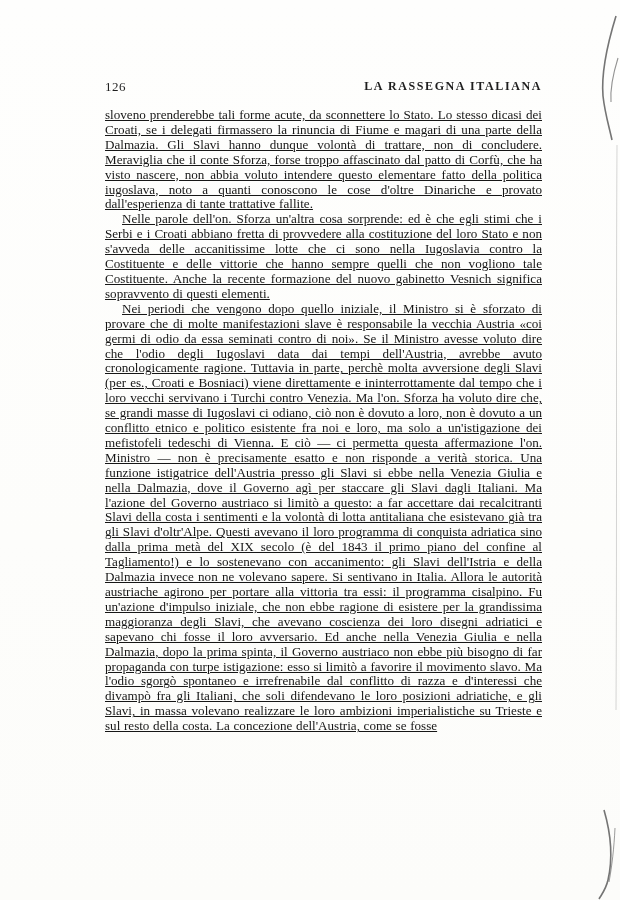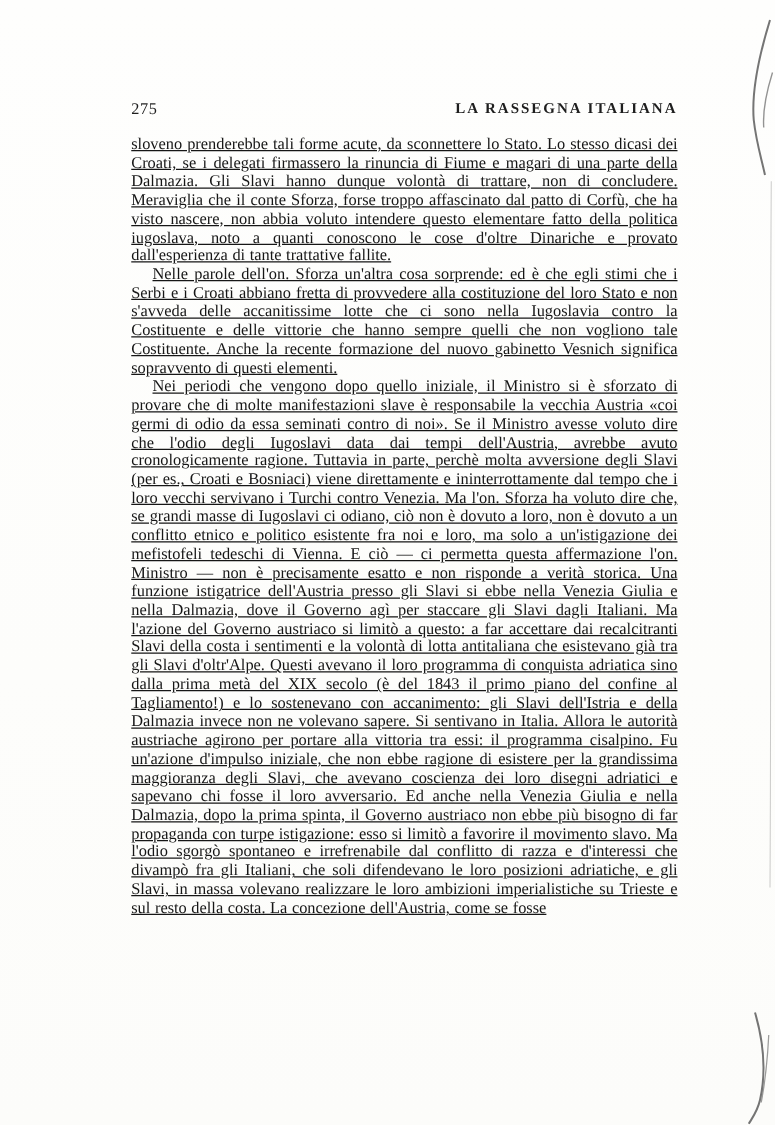--- a/index.html
+++ b/index.html
@@ -67,21 +67,21 @@
     inset: 0;
     pointer-events: none;
   }
 </style>
 </head>
 <body>
 
 <div class="scan-page">
 
   <div class="page-header">
-    <span class="page-number">275</span>
+    <span class="page-number">126</span>
     <span class="journal-title">LA RASSEGNA ITALIANA</span>
   </div>
 
   <div class="body-text">
     <p class="no-indent">sloveno prenderebbe tali forme acute, da sconnettere lo Stato. Lo stesso dicasi dei Croati, se i delegati firmassero la rinuncia di Fiume e magari di una parte della Dalmazia. Gli Slavi hanno dunque volontà di trattare, non di concludere. Meraviglia che il conte Sforza, forse troppo affascinato dal patto di Corfù, che ha visto nascere, non abbia voluto intendere questo elementare fatto della politica iugoslava, noto a quanti conoscono le cose d'oltre Dinariche e provato dall'esperienza di tante trattative fallite.</p>
     <p>Nelle parole dell'on. Sforza un'altra cosa sorprende: ed è che egli stimi che i Serbi e i Croati abbiano fretta di provvedere alla costituzione del loro Stato e non s'avveda delle accanitissime lotte che ci sono nella Iugoslavia contro la Costituente e delle vittorie che hanno sempre quelli che non vogliono tale Costituente. Anche la recente formazione del nuovo gabinetto Vesnich significa sopravvento di questi elementi.</p>
     <p>Nei periodi che vengono dopo quello iniziale, il Ministro si è sforzato di provare che di molte manifestazioni slave è responsabile la vecchia Austria «coi germi di odio da essa seminati contro di noi». Se il Ministro avesse voluto dire che l'odio degli Iugoslavi data dai tempi dell'Austria, avrebbe avuto cronologicamente ragione. Tuttavia in parte, perchè molta avversione degli Slavi (per es., Croati e Bosniaci) viene direttamente e ininterrottamente dal tempo che i loro vecchi servivano i Turchi contro Venezia. Ma l'on. Sforza ha voluto dire che, se grandi masse di Iugoslavi ci odiano, ciò non è dovuto a loro, non è dovuto a un conflitto etnico e politico esistente fra noi e loro, ma solo a un'istigazione dei mefistofeli tedeschi di Vienna. E ciò — ci permetta questa affermazione l'on. Ministro — non è precisamente esatto e non risponde a verità storica. Una funzione istigatrice dell'Austria presso gli Slavi si ebbe nella Venezia Giulia e nella Dalmazia, dove il Governo agì per staccare gli Slavi dagli Italiani. Ma l'azione del Governo austriaco si limitò a questo: a far accettare dai recalcitranti Slavi della costa i sentimenti e la volontà di lotta antitaliana che esistevano già tra gli Slavi d'oltr'Alpe. Questi avevano il loro programma di conquista adriatica sino dalla prima metà del XIX secolo (è del 1843 il primo piano del confine al Tagliamento!) e lo sostenevano con accanimento: gli Slavi dell'Istria e della Dalmazia invece non ne volevano sapere. Si sentivano in Italia. Allora le autorità austriache agirono per portare alla vittoria tra essi: il programma cisalpino. Fu un'azione d'impulso iniziale, che non ebbe ragione di esistere per la grandissima maggioranza degli Slavi, che avevano coscienza dei loro disegni adriatici e sapevano chi fosse il loro avversario. Ed anche nella Venezia Giulia e nella Dalmazia, dopo la prima spinta, il Governo austriaco non ebbe più bisogno di far propaganda con turpe istigazione: esso si limitò a favorire il movimento slavo. Ma l'odio sgorgò spontaneo e irrefrenabile dal conflitto di razza e d'interessi che divampò fra gli Italiani, che soli difendevano le loro posizioni adriatiche, e gli Slavi, in massa volevano realizzare le loro ambizioni imperialistiche su Trieste e sul resto della costa. La concezione dell'Austria, come se fosse</p>
   </div>
 
   <svg class="artifacts" width="620" height="900" viewBox="0 0 620 900">

